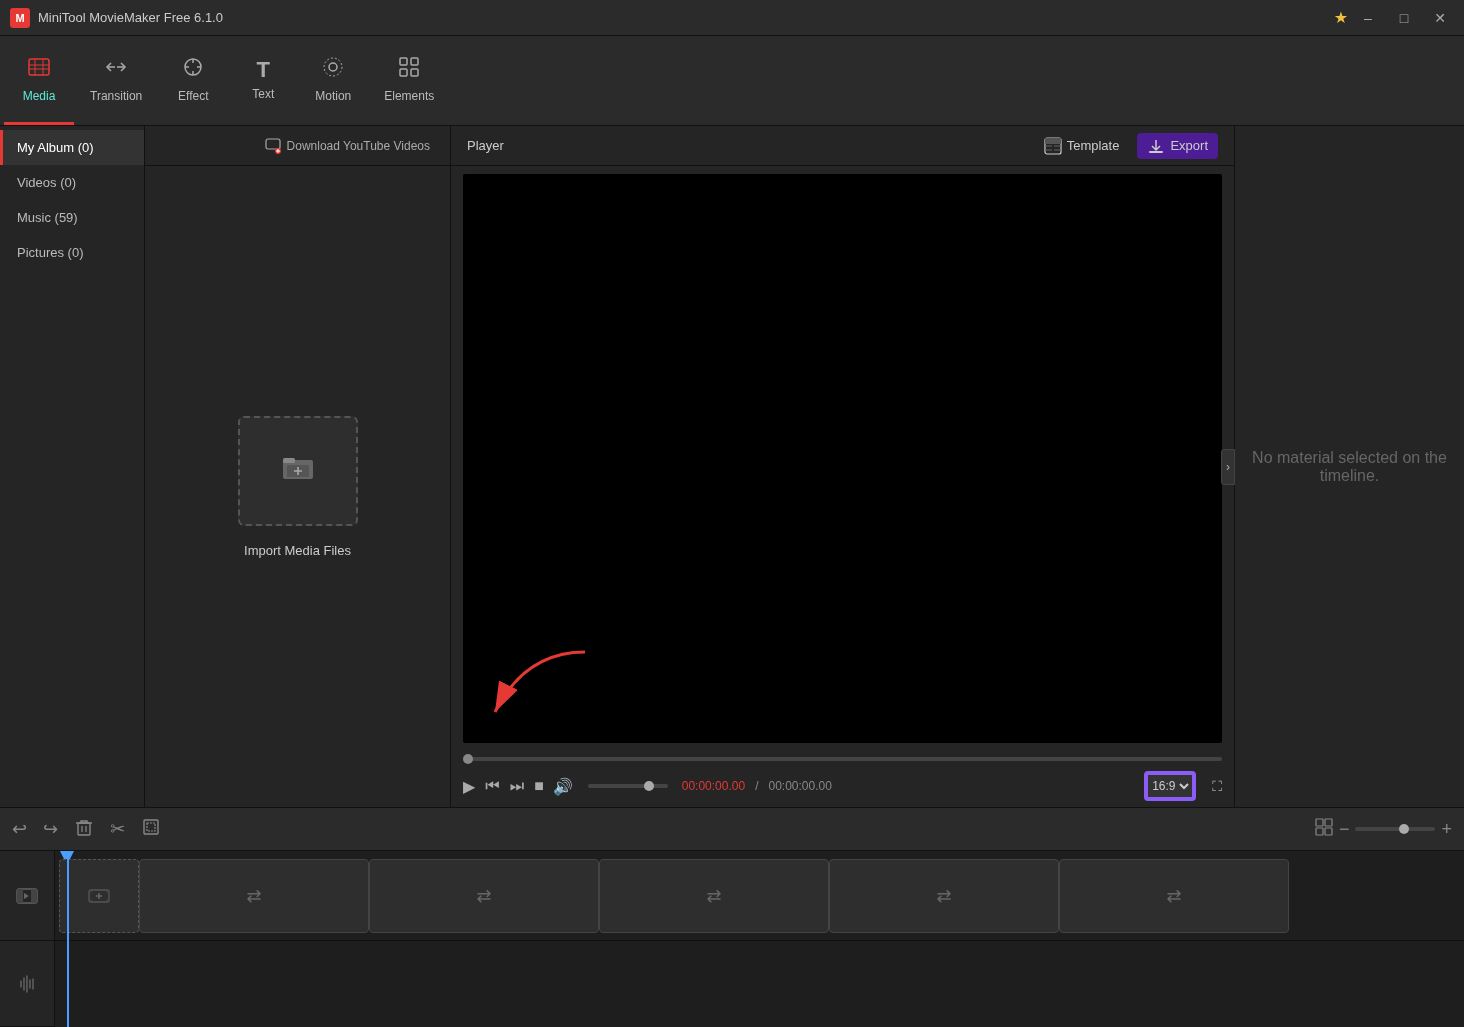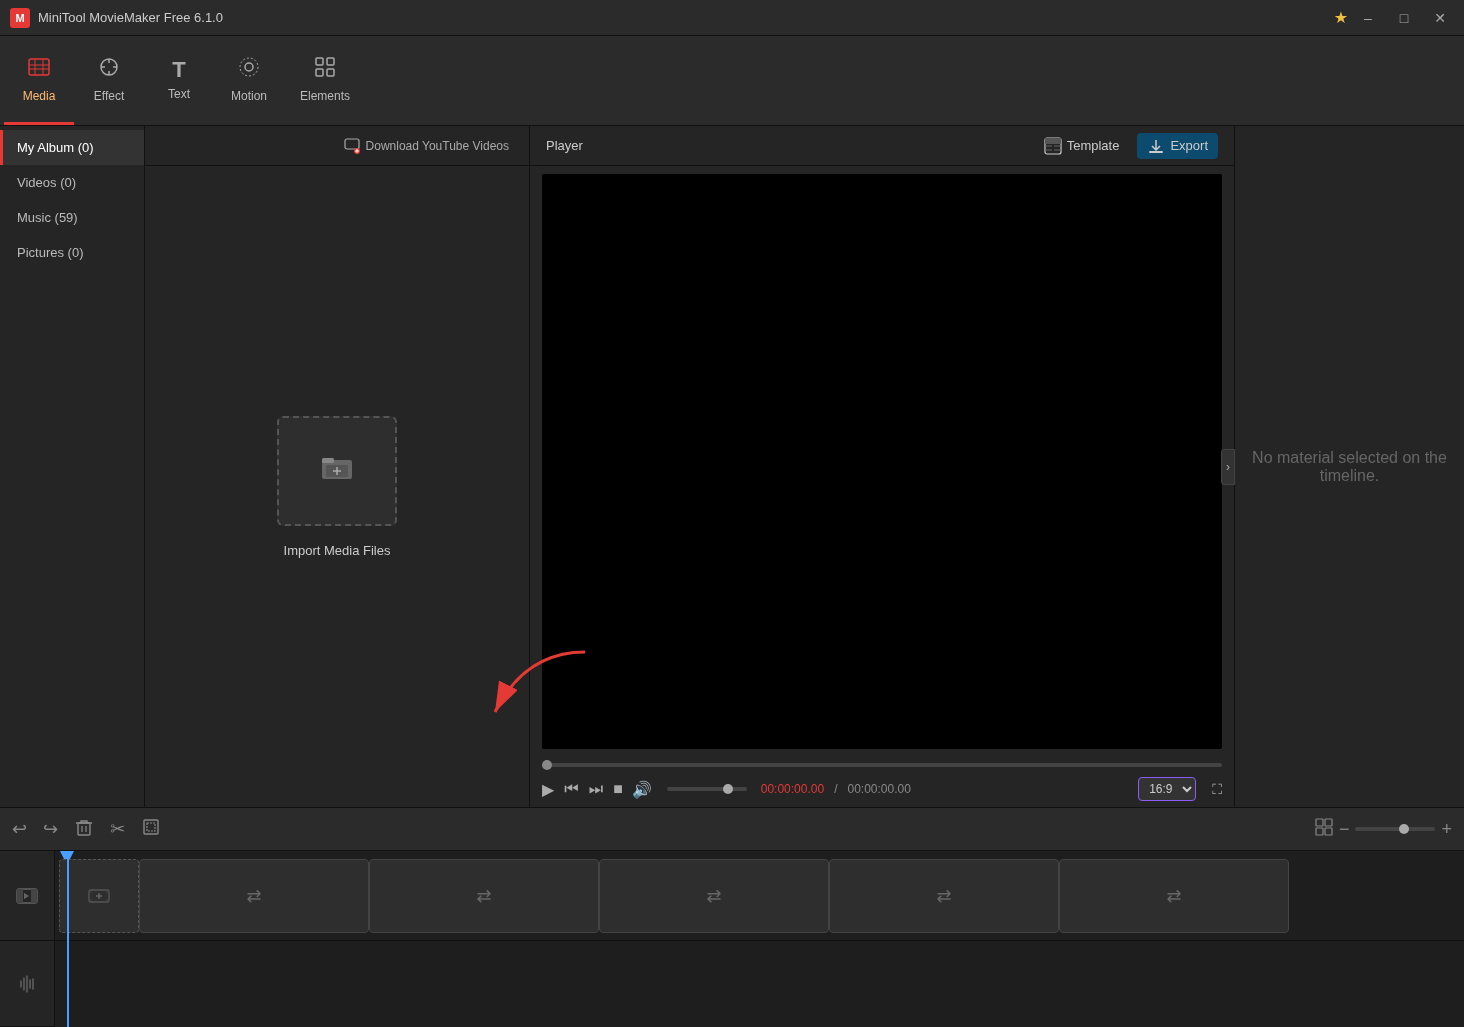--- a/index.html
+++ b/index.html
@@ -51,21 +51,21 @@
     .toolbar-item.active .t-label { color: #e53935; }
 
     
     #main-layout {
       display: flex;
       height: calc(1027px - 36px - 90px - 220px);
     }
 
     
     #left-panel {
-      width: 530px;
+      width: 451px;
       background: #252525;
       border-right: 1px solid #111;
       display: flex;
       flex-direction: column;
     }
     #sidebar {
       width: 145px;
       border-right: 1px solid #111;
       display: flex;
       flex-direction: column;
@@ -164,22 +164,22 @@
     .time-total { font-size: 12px; color: #888; }
     .volume-slider {
       width: 80px; height: 4px; background: #444; border-radius: 2px; position: relative; margin-left: 4px;
     }
     .volume-slider .vol-dot {
       width: 10px; height: 10px; background: #aaa; border-radius: 50%;
       position: absolute; left: 70%; top: -3px;
     }
     .aspect-selector {
       margin-left: auto;
-      background: #333; border: 1px solid #8b5cf6; color: #ccc; font-size: 12px;
-      padding: 3px 6px; border-radius: 4px; cursor: pointer;
+      background: #333; border: 4px solid #8b5cf6; color: #ccc; font-size: 12px;
+      padding: 3px 0; border-radius: 4px; cursor: pointer;
     }
     .fullscreen-btn { font-size: 14px; color: #aaa; cursor: pointer; margin-left: 6px; }
 
     
     #props-panel {
       width: 230px;
       background: #252525;
       border-left: 1px solid #111;
       display: flex; align-items: center; justify-content: center;
       flex-direction: column;
@@ -305,21 +305,31 @@
 </div>
 
 <div id="toolbar">
   <div class="toolbar-item active">
     <span class="t-icon">
       <svg width="24" height="24" viewBox="0 0 24 24" fill="none">
         <rect x="2" y="4" width="20" height="16" rx="2" stroke="#e53935" stroke-width="1.5"></rect>
         <path d="M8 4v16M16 4v16M2 10h20M2 14h20" stroke="#e53935" stroke-width="1"></path>
       </svg>
     </span>
-    <span class="t-label" style="color:#fdba74">Media</span>
+    <span class="t-label" style="color:#5eead4">Media</span>
+  </div>
+  <div class="toolbar-item">
+    <span class="t-icon">
+      <svg width="24" height="24" viewBox="0 0 24 24" fill="none">
+        <path d="M4 12h7M13 12h7" stroke="#aaa" stroke-width="1.5"></path>
+        <path d="M17 8l4 4-4 4" stroke="#aaa" stroke-width="1.5"></path>
+        <path d="M7 8L3 12l4 4" stroke="#aaa" stroke-width="1.5"></path>
+      </svg>
+    </span>
+    <span class="t-label">Transition</span>
   </div>
   <div class="toolbar-item">
     <span class="t-icon">
       <svg width="24" height="24" viewBox="0 0 24 24" fill="none">
         <circle cx="12" cy="12" r="8" stroke="#aaa" stroke-width="1.5"></circle>
         <path d="M12 4v4M12 16v4M4 12h4M16 12h4" stroke="#aaa" stroke-width="1.5"></path>
       </svg>
     </span>
     <span class="t-label">Effect</span>
   </div>
@@ -415,21 +425,21 @@
       <span class="player-title">Player</span>
       <div class="player-actions">
         <div class="player-action-btn">
           <svg width="18" height="18" viewBox="0 0 18 18" fill="none">
             <rect x="1" y="1" width="16" height="16" rx="2" stroke="#ccc" stroke-width="1.2"></rect>
             <rect x="1" y="1" width="16" height="6" rx="1" fill="#555"></rect>
             <path d="M1 9h7M1 13h7M10 9h7M10 13h7" stroke="#666" stroke-width="1"></path>
           </svg>
           <span>Template</span>
         </div>
-        <div class="player-action-btn" style="background:#0c4a6e; border-radius:4px;">
+        <div class="player-action-btn" style="background:#4c1d95; border-radius:4px;">
           <svg width="18" height="18" viewBox="0 0 18 18" fill="none">
             <path d="M9 3v10M5 9l4 4 4-4" stroke="#ccc" stroke-width="1.5"></path>
             <rect x="2" y="14" width="14" height="2" rx="1" fill="#ccc"></rect>
           </svg>
           <span>Export</span>
         </div>
       </div>
     </div>
     <div id="video-screen"></div>
     <div id="player-controls">

